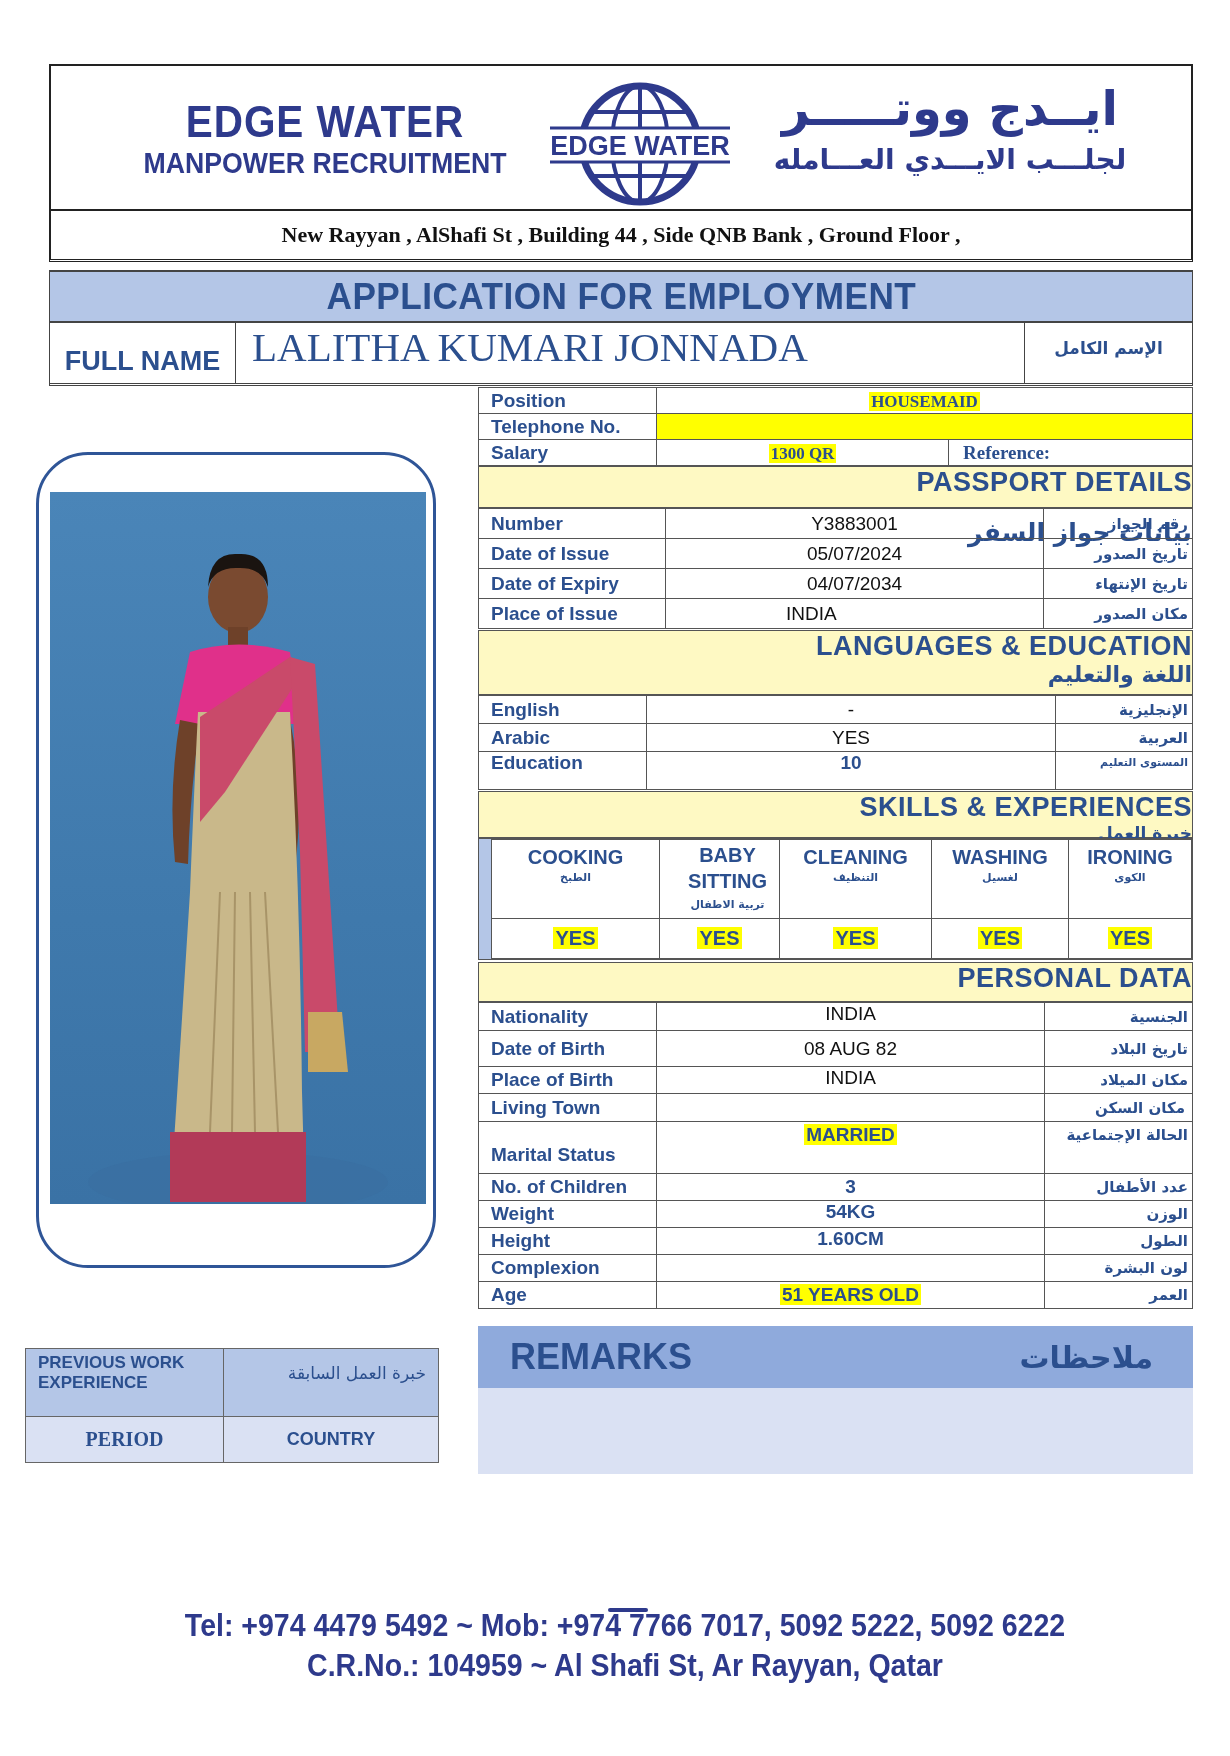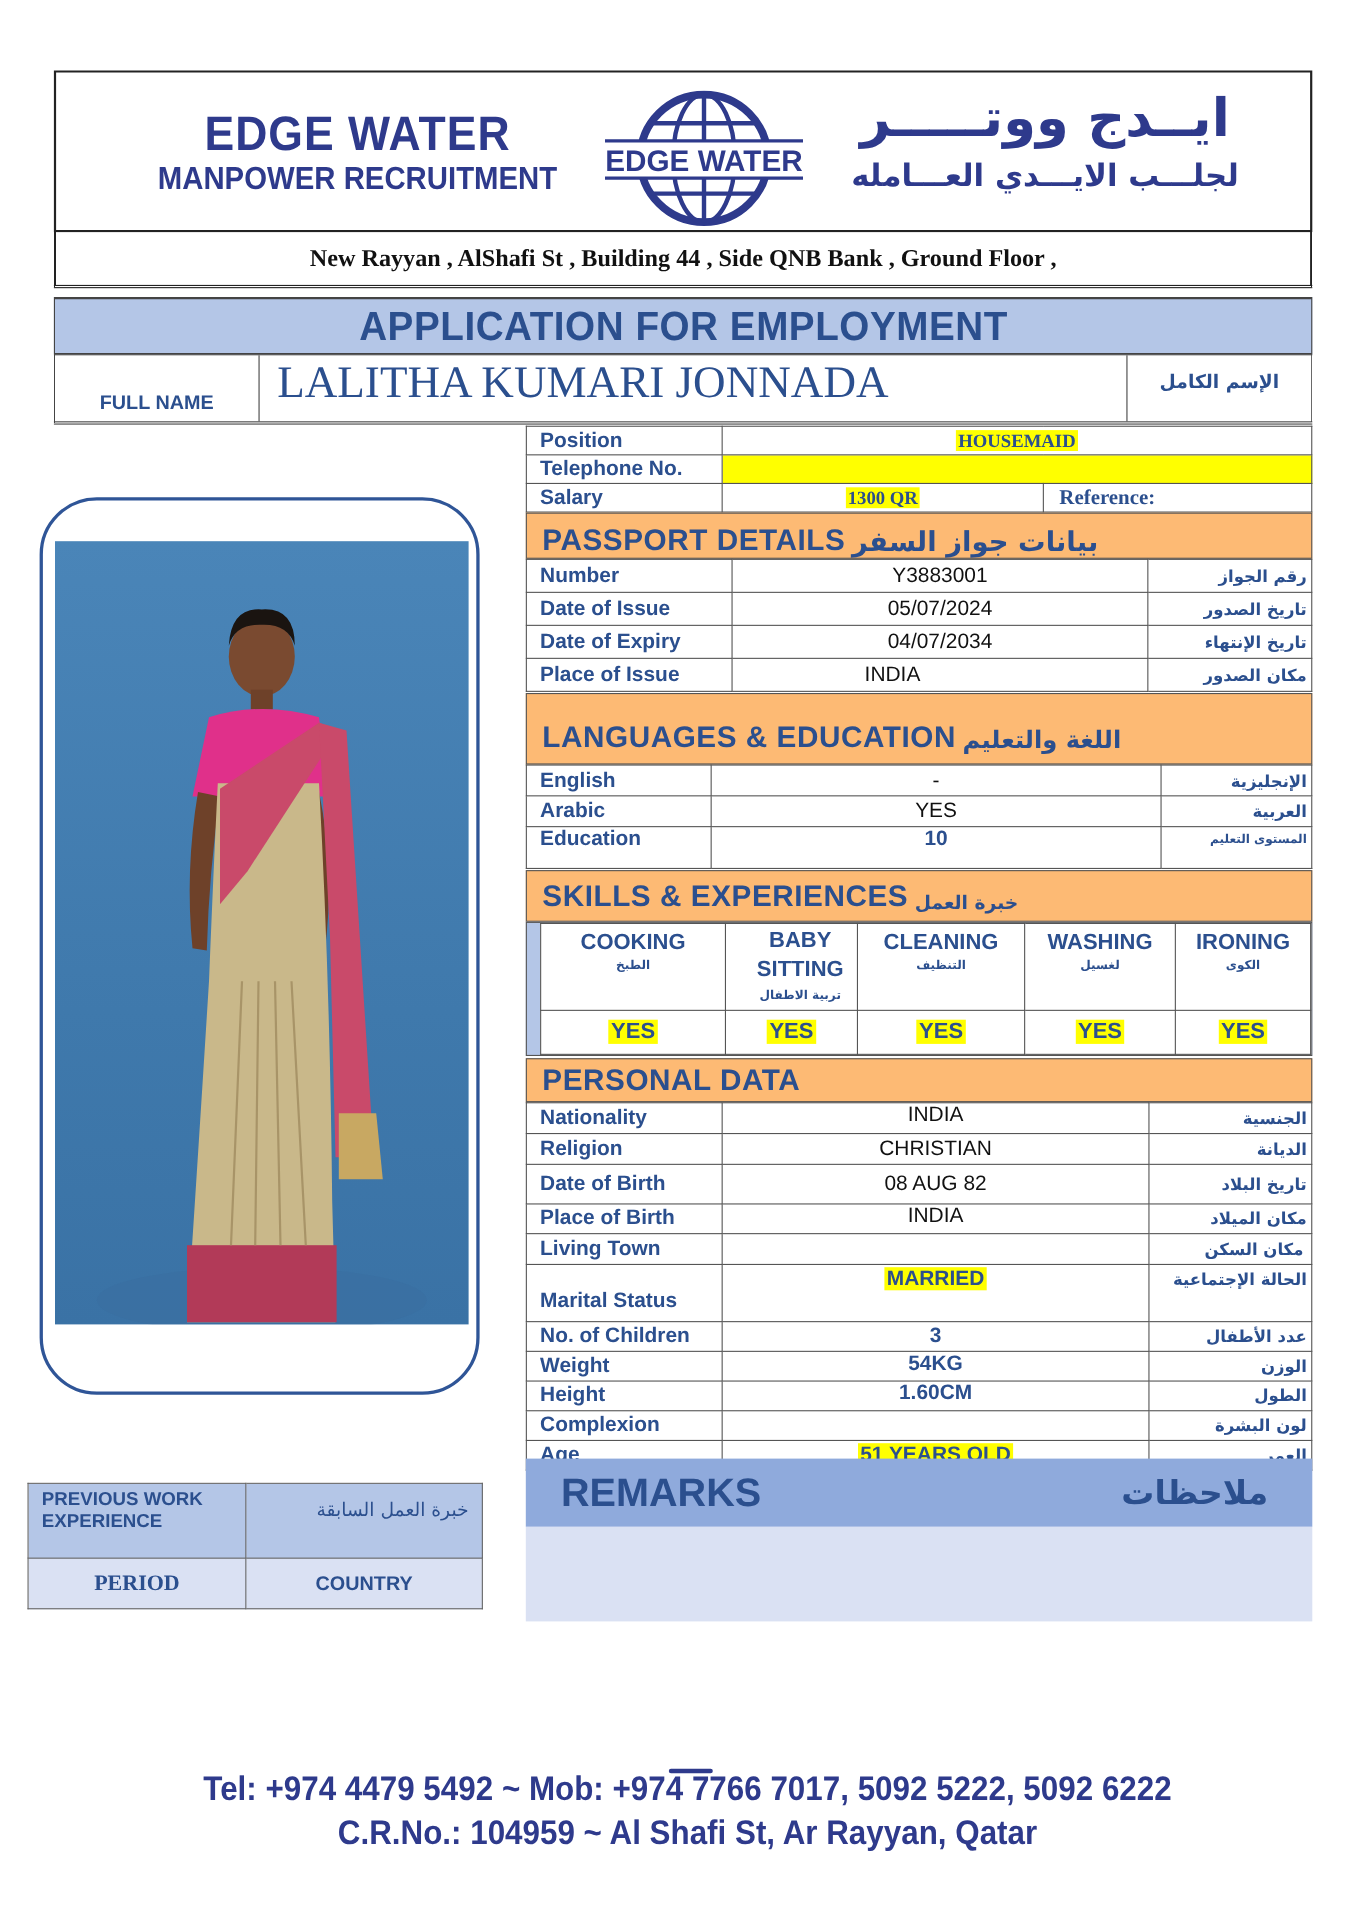--- a/index.html
+++ b/index.html
@@ -18,35 +18,35 @@
   .brand-ar .l2 { font-size: 28px; line-height: 44px; display: block; font-family: "DejaVu Sans", sans-serif; }
 
   .address-box { left: 49px; top: 210px; width: 1144px; height: 52px; border: 2px solid #222; border-top: 1px solid #222; border-bottom: 3px double #222; display: flex; align-items: center; justify-content: center; }
   .address-box span { font-family: "Liberation Serif", serif; font-weight: bold; font-size: 22px; color: #111; }
 
   
   .title-bar { left: 49px; top: 270px; width: 1144px; height: 52px; background: #b4c6e7; border: 1px solid #444; border-top: 2px solid #444; display: flex; align-items: center; justify-content: center; }
   .title-bar span { font-weight: bold; font-size: 37px; color: #2b4f8e; letter-spacing: 0.5px; transform: scaleX(0.95); display: inline-block; }
 
   .name-row { left: 49px; top: 322px; width: 1144px; height: 64px; border: 1px solid #444; border-bottom: 3px double #444; display: flex; }
-  .name-row .lbl { width: 186px; border-right: 1px solid #444; display: flex; align-items: flex-end; justify-content: center; padding-bottom: 6px; font-weight: bold; font-size: 18px; }
+  .name-row .lbl { width: 186px; border-right: 1px solid #444; display: flex; align-items: flex-end; justify-content: center; padding-bottom: 6px; font-weight: bold; font-size: 27px; }
   .name-row .val { flex: 1; border-right: 1px solid #444; padding-left: 16px; font-family: "Liberation Serif", serif; font-size: 41px; font-weight: normal; line-height: 48px; color: #2b4f8e; }
   .name-row .ar { width: 167px; display: flex; align-items: center; justify-content: center; font-size: 17px; font-weight: bold; font-family: "DejaVu Sans", sans-serif; direction: rtl; padding-bottom: 10px; }
 
   
   table { border-collapse: collapse; }
   .rt { position: absolute; left: 478px; width: 715px; }
   .rt td { border: 1px solid #555; font-size: 19px; font-weight: bold; color: #2b4f8e; padding: 0 12px; height: 26px; }
   .rt td.v { text-align: center; font-weight: normal; color: #111; }
   .rt td.vb { text-align: center; font-weight: bold; color: #2b4f8e; }
   .rt td.ar { text-align: right; font-size: 15px; font-family: "DejaVu Sans", sans-serif; direction: rtl; padding: 0 4px; color: #2b4f8e; }
   .hl { background: #ffff00; padding: 0 2px; }
   .serif { font-family: "Liberation Serif", serif; font-weight: bold; font-size: 17px; color: #2b4f8e; }
 
-  .sec { position: absolute; left: 478px; width: 715px; background: #fdba74; border: 1px solid #555; display: flex; align-items: flex-end; padding-left: 14px; }
+  .sec { position: absolute; left: 478px; width: 715px; background: #fef9c3; border: 1px solid #555; display: flex; align-items: flex-end; padding-left: 14px; flex-direction: column; }
   .sec span { font-weight: bold; font-size: 27px; color: #2b4f8e; letter-spacing: 0.5px; }
   .sec .arsec { font-family: "DejaVu Sans", sans-serif; font-size: 20px; margin-left: 6px; }
 
   .skills { position: absolute; left: 478px; top: 838px; width: 715px; height: 122px; border: 1px solid #555; background: #b4c6e7; }
   .skills table { position: absolute; left: 12px; top: 0; width: 701px; height: 120px; background: #fff; }
   .skills td { border: 1px solid #555; text-align: center; vertical-align: top; font-weight: bold; color: #2b4f8e; }
   .skills .h td { height: 76px; font-size: 20px; padding-top: 6px; }
   .skills .h td small { display: block; font-size: 11px; font-family: "DejaVu Sans", sans-serif; margin-top: 2px; }
   .skills .y td { vertical-align: middle; font-size: 20px; }
 
@@ -210,25 +210,20 @@
   <span>PERSONAL DATA</span>
 </div>
 <table class="rt" style="top:1002px;">
   <tbody>
       <tr>
         <td style="width:178px;height:28px;">Nationality</td>
         <td class="v" style="width:388px;vertical-align:top;">INDIA</td>
         <td class="ar">الجنسية</td>
       </tr>
   <tr>
-        <td style="height:28px;">Religion</td>
-        <td class="v">CHRISTIAN</td>
-        <td class="ar">الديانة</td>
-      </tr>
-  <tr>
         <td style="height:36px;">Date of Birth</td>
         <td class="v">08 AUG 82</td>
         <td class="ar">تاريخ  البلاد</td>
       </tr>
   <tr>
         <td style="height:27px;">Place of Birth</td>
         <td class="v" style="vertical-align:top;">INDIA</td>
         <td class="ar">مكان الميلاد</td>
       </tr>
   <tr>

